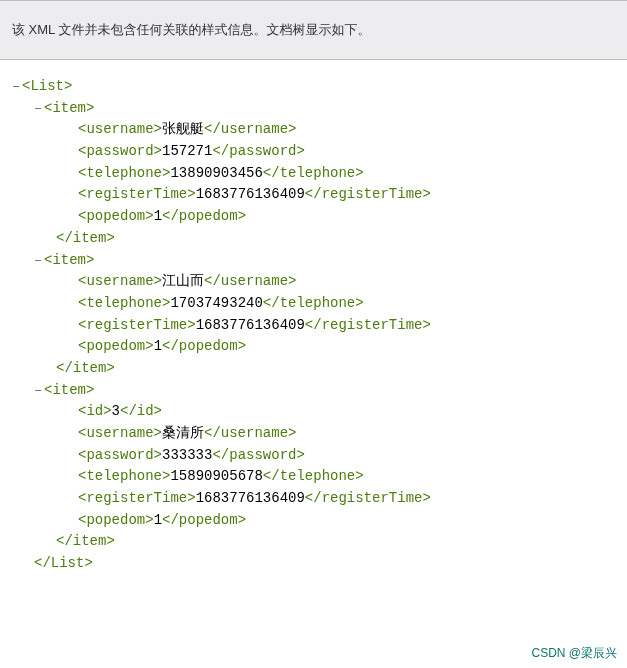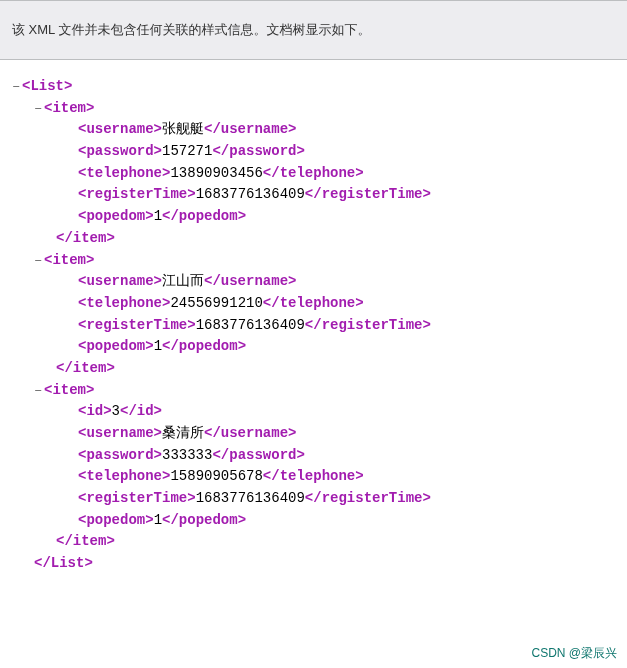--- a/index.html
+++ b/index.html
@@ -27,21 +27,21 @@
     font-size: 14px;
     line-height: 1.55;
     color: #000;
   }
   .row { white-space: nowrap; }
   .i0 { padding-left: 0; }
   .i1 { padding-left: 22px; }
   .i2 { padding-left: 44px; }
   .i3 { padding-left: 66px; }
   .toggle { color: #767676; display: inline-block; width: 10px; }
-  .tag { color: #a21caf; font-weight: 700; }
+  .tag { color: #4d7c0f; font-weight: 400; }
   .txt { color: #000; }
   .watermark {
     position: absolute;
     right: 10px;
     bottom: 6px;
     font-size: 12px;
     color: #0f766e;
     font-family: Liberation Sans, sans-serif;
   }
 </style>
@@ -56,21 +56,21 @@
     <div class="row i0"><span class="toggle">–</span><span class="tag">&lt;List&gt;</span></div>
     <div class="row i1"><span class="toggle">–</span><span class="tag">&lt;item&gt;</span></div>
     <div class="row i3"><span class="tag">&lt;username&gt;</span><span class="txt">张舰艇</span><span class="tag">&lt;/username&gt;</span></div>
     <div class="row i3"><span class="tag">&lt;password&gt;</span><span class="txt">157271</span><span class="tag">&lt;/password&gt;</span></div>
     <div class="row i3"><span class="tag">&lt;telephone&gt;</span><span class="txt">13890903456</span><span class="tag">&lt;/telephone&gt;</span></div>
     <div class="row i3"><span class="tag">&lt;registerTime&gt;</span><span class="txt">1683776136409</span><span class="tag">&lt;/registerTime&gt;</span></div>
     <div class="row i3"><span class="tag">&lt;popedom&gt;</span><span class="txt">1</span><span class="tag">&lt;/popedom&gt;</span></div>
     <div class="row i2"><span class="tag">&lt;/item&gt;</span></div>
     <div class="row i1"><span class="toggle">–</span><span class="tag">&lt;item&gt;</span></div>
     <div class="row i3"><span class="tag">&lt;username&gt;</span><span class="txt">江山而</span><span class="tag">&lt;/username&gt;</span></div>
-    <div class="row i3"><span class="tag">&lt;telephone&gt;</span><span class="txt">24556991210</span><span class="tag">&lt;/telephone&gt;</span></div>
+    <div class="row i3"><span class="tag">&lt;telephone&gt;</span><span class="txt">17037493240</span><span class="tag">&lt;/telephone&gt;</span></div>
     <div class="row i3"><span class="tag">&lt;registerTime&gt;</span><span class="txt">1683776136409</span><span class="tag">&lt;/registerTime&gt;</span></div>
     <div class="row i3"><span class="tag">&lt;popedom&gt;</span><span class="txt">1</span><span class="tag">&lt;/popedom&gt;</span></div>
     <div class="row i2"><span class="tag">&lt;/item&gt;</span></div>
     <div class="row i1"><span class="toggle">–</span><span class="tag">&lt;item&gt;</span></div>
     <div class="row i3"><span class="tag">&lt;id&gt;</span><span class="txt">3</span><span class="tag">&lt;/id&gt;</span></div>
     <div class="row i3"><span class="tag">&lt;username&gt;</span><span class="txt">桑清所</span><span class="tag">&lt;/username&gt;</span></div>
     <div class="row i3"><span class="tag">&lt;password&gt;</span><span class="txt">333333</span><span class="tag">&lt;/password&gt;</span></div>
     <div class="row i3"><span class="tag">&lt;telephone&gt;</span><span class="txt">15890905678</span><span class="tag">&lt;/telephone&gt;</span></div>
     <div class="row i3"><span class="tag">&lt;registerTime&gt;</span><span class="txt">1683776136409</span><span class="tag">&lt;/registerTime&gt;</span></div>
     <div class="row i3"><span class="tag">&lt;popedom&gt;</span><span class="txt">1</span><span class="tag">&lt;/popedom&gt;</span></div>

